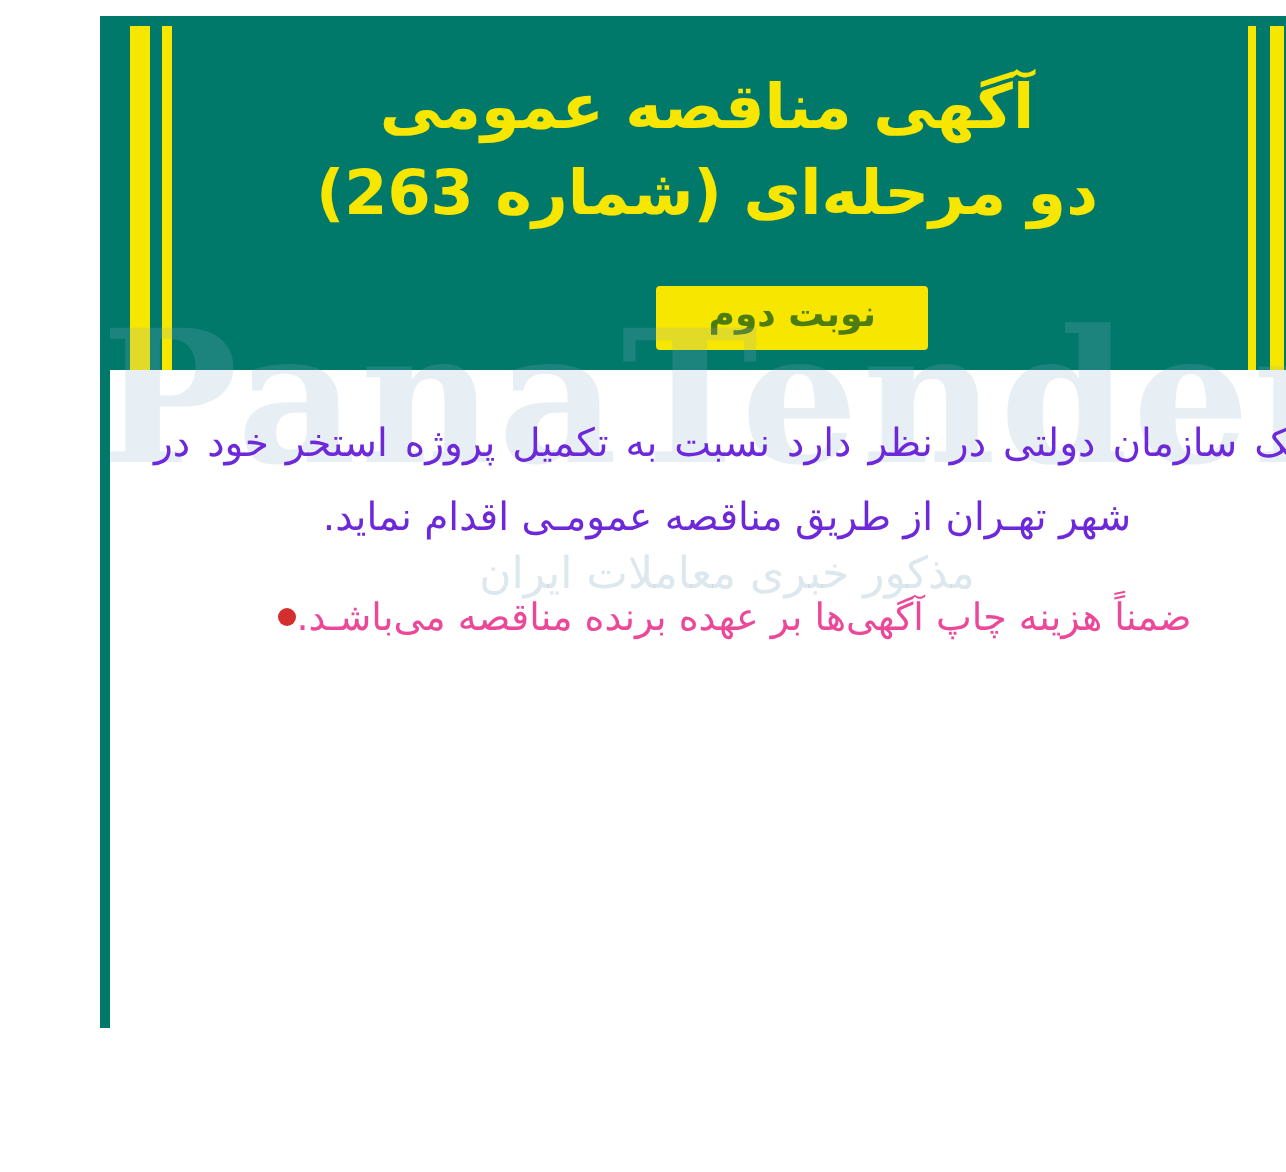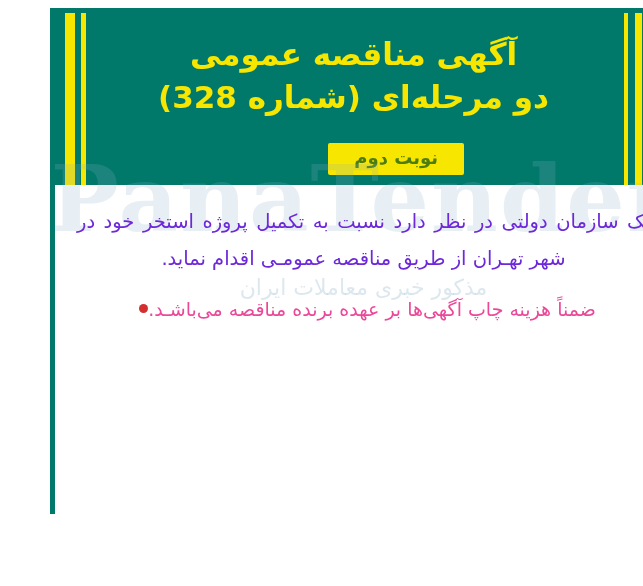--- a/index.html
+++ b/index.html
@@ -184,21 +184,21 @@
         <div class="stripe s2"></div>
         <div class="stripe s3"></div>
       </div>
       <div class="header-stripes-left">
         <div class="stripe-l l1"></div>
         <div class="stripe-l l2"></div>
       </div>
 
       <div class="title-wrap">
         <div class="title-line">آگهی مناقصه عمومی</div>
-        <div class="title-line">دو مرحله‌ای (شماره 328)</div>
+        <div class="title-line">دو مرحله‌ای (شماره 263)</div>
       </div>
 
       <div class="nobat-badge">نوبت دوم</div>
     </div>
 
     <div class="body">
       <div class="watermark">
         <div class="wm-text">PanaTender</div>
         <div class="wm-sub">مذکور خبری معاملات ایران</div>
       </div>

